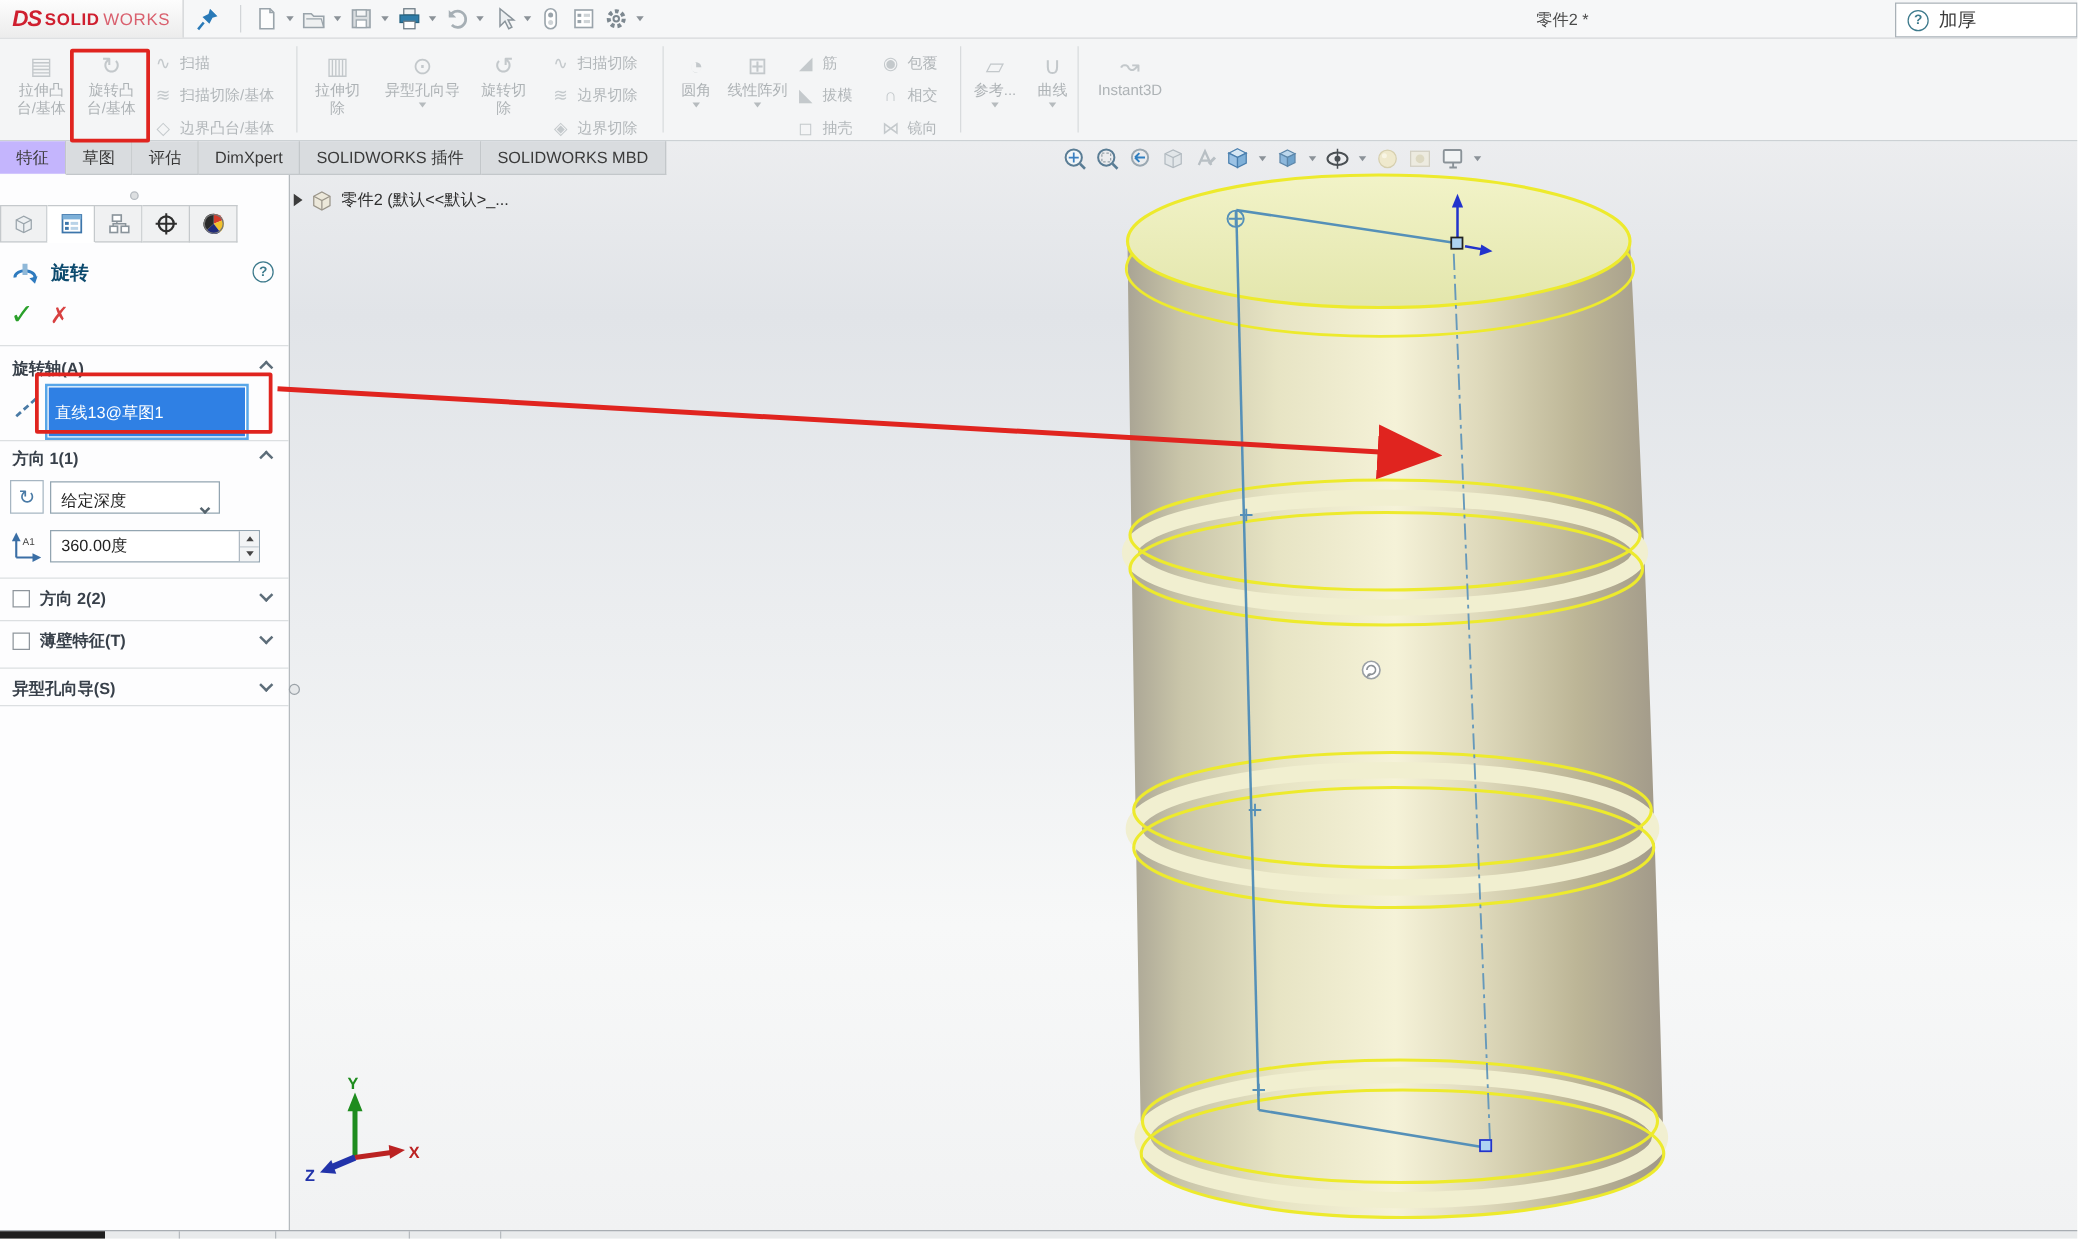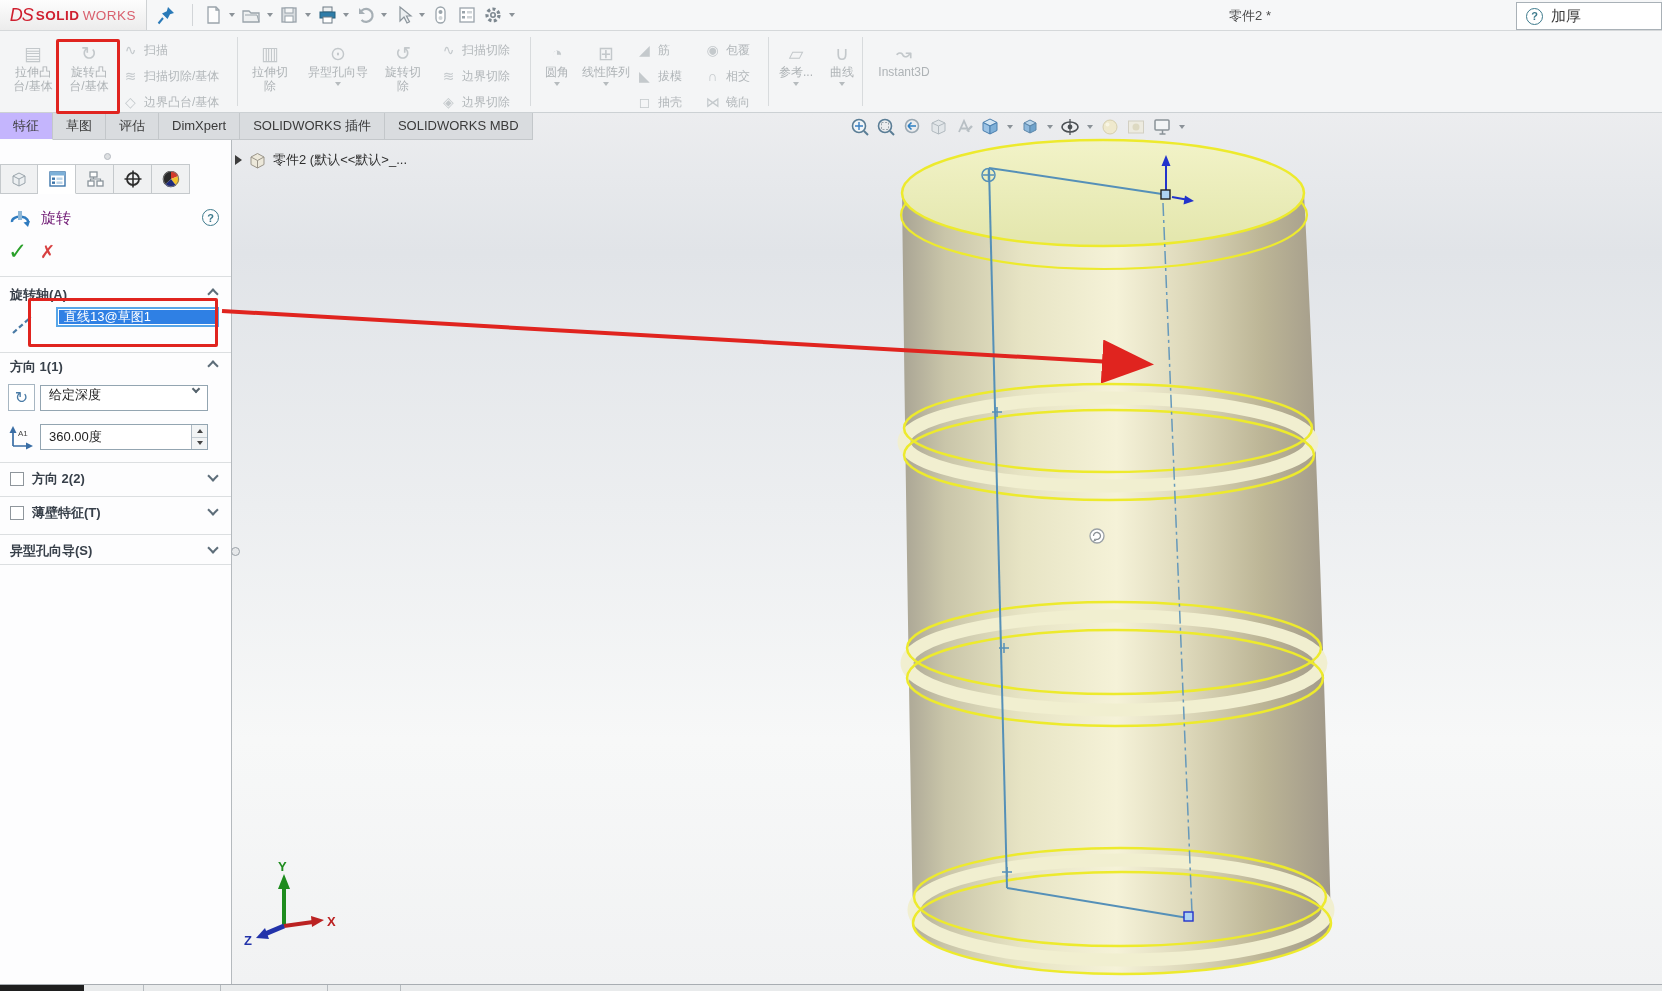--- a/index.html
+++ b/index.html
@@ -2,21 +2,21 @@
 <html><head>
 <meta charset="utf-8">
 <style>
 *{margin:0;padding:0;box-sizing:border-box}
 html,body{width:1662px;height:991px}
 body{position:relative;font-family:"Liberation Sans","DejaVu Sans",sans-serif;font-size:13px;color:#333;background:#fff;overflow:hidden}
 svg{display:block}
 
 .menubar{position:absolute;top:0;left:0;right:0;height:31px;background:#f6f7f8;border-bottom:1px solid #d5d8da;display:flex;align-items:center;z-index:20}
 .logo-box{width:147px;height:100%;background:linear-gradient(#fdfdfd,#ececec);border-right:1px solid #cfd2d4;display:flex;align-items:center;justify-content:center;gap:3px}
-.logo-ds{font-size:18px;font-weight:normal;font-style:italic;color:#cf1f2f;letter-spacing:-1px}
+.logo-ds{font-size:18px;font-weight:bold;font-style:italic;color:#cf1f2f;letter-spacing:-1px}
 .logo-solid{font-size:13.5px;font-weight:bold;color:#cf1f2f;letter-spacing:.5px}
 .logo-works{font-size:13.5px;color:#d9606e;letter-spacing:.5px}
 .menus{display:flex;margin-left:10px}
 .menu-item{padding:0 11px;line-height:31px;font-size:13.5px;color:#333;cursor:default}
 .pinwrap{margin:0 9px}
 .vsep{width:1px;height:22px;background:#d2d5d8;margin:0 7px}
 .qt{width:26px;height:26px;display:flex;align-items:center;justify-content:center}
 .dd{width:0;height:0;border-left:3.5px solid transparent;border-right:3.5px solid transparent;border-top:4px solid #8b9298;margin:0 3px}
 .doc-title{position:absolute;left:1150px;top:0;width:200px;line-height:31px;text-align:center;color:#4a4a4a;z-index:21}
 .cmd-box{position:absolute;right:0;top:2px;width:146px;height:28px;background:#fff;border:1px solid #a9b1b7;display:flex;align-items:center;gap:8px;padding-left:9px;z-index:22}
@@ -37,34 +37,34 @@
 .tab{padding:0 13px;line-height:26px;font-size:13px;color:#3a3a3a;background:#d9dcdf;border-right:1px solid #c3c7ca;border-bottom:1px solid #c3c7ca;white-space:nowrap}
 .tab.active{background:#c4b5fd;border-bottom:1px solid #fbfcfd}
 
 .panel{position:absolute;top:140px;left:0;width:232px;bottom:7px;background:#fdfdfe;border-right:1px solid #b5babe;z-index:15}
 .panel-handle{position:absolute;left:104px;top:13px;width:7px;height:7px;border-radius:50%;background:#dddfe1;border:1px solid #b5bac0}
 .ptabs{position:absolute;top:24px;left:0;display:flex}
 .ptab{width:38px;height:30px;background:#f0f1f2;border:1px solid #c5c9cc;border-left:none;display:flex;align-items:center;justify-content:center}
 .ptab:first-child{border-left:1px solid #c5c9cc}
 .ptab.active{background:#fff;border-bottom-color:#fff}
 .pm-title{position:absolute;top:66px;left:8px;display:flex;align-items:center;gap:9px}
-.pm-title-text{font-size:15px;font-weight:normal;color:#701a75}
+.pm-title-text{font-size:15px;font-weight:bold;color:#0c4a6e}
 .pm-help{position:absolute;top:69px;right:12px}
 .pm-ok{position:absolute;top:100px;left:8px;font-size:23px;font-weight:bold;color:#2aa02a;line-height:22px}
 .pm-cancel{position:absolute;top:103px;left:40px;font-size:18px;font-weight:bold;color:#d84040;line-height:18px}
 .pm-div{position:absolute;left:0;right:0;height:1px;background:#dcdfe1}
 .pm-sec{position:absolute;left:10px;height:18px;font-size:13px;font-weight:bold;color:#38404a;display:flex;align-items:center;gap:8px}
 .chev{position:absolute;right:14px;width:8px;height:8px;border-right:2px solid #5d6d79;border-bottom:2px solid #5d6d79}
 .chev.up{transform:rotate(-135deg)}
 .chev.down{transform:rotate(45deg)}
 .axis-icon{position:absolute;left:8px;top:170px}
-.sel-field{position:absolute;left:56px;top:167px;width:163px;height:20px;border:2px solid #58a6e8;background:#fff;padding:1px}
+.sel-field{position:absolute;left:36px;top:167px;width:163px;height:45px;border:2px solid #58a6e8;background:#fff;padding:1px}
 .sel-inner{width:100%;height:100%;background:#2f80e4;color:#fff;font-size:13px;display:flex;align-items:center;padding-left:5px;white-space:nowrap;overflow:hidden}
 .icon-btn{position:absolute;left:8px;top:244px;width:27px;height:27px;border:1px solid #a7b6c2;background:#fff;display:flex;align-items:center;justify-content:center;font-size:16px;color:#4a7ba6}
-.dropdown{position:absolute;left:40px;top:245px;width:168px;height:26px;border:1px solid #93a5b1;background:#fff;display:flex;align-items:flex-start;padding-left:8px;font-size:13px;color:#222}
+.dropdown{position:absolute;left:40px;top:245px;width:136px;height:26px;border:1px solid #93a5b1;background:#fff;display:flex;align-items:flex-end;padding-left:8px;font-size:13px;color:#222}
 .dropdown .chev{right:8px;width:6px;height:6px;border-color:#55636d}
 .angle-icon{position:absolute;left:5px;top:282px}
 .spin-field{position:absolute;left:40px;top:284px;width:168px;height:26px;border:1px solid #93a5b1;background:#fff;display:flex;align-items:stretch}
 .spin-val{flex:1;display:flex;align-items:center;padding-left:8px;font-size:13px;color:#222}
 .spinner{width:16px;border-left:1px solid #aeb9c2;display:flex;flex-direction:column}
 .spin-btn{flex:1;display:flex;align-items:center;justify-content:center;background:#f2f4f5}
 .spin-btn + .spin-btn{border-top:1px solid #c4ccd2}
 .tri-up{width:0;height:0;border-left:3.5px solid transparent;border-right:3.5px solid transparent;border-bottom:4.5px solid #444}
 .tri-dn{width:0;height:0;border-left:3.5px solid transparent;border-right:3.5px solid transparent;border-top:4.5px solid #444}
 .cb{width:14px;height:14px;border:1px solid #8f969c;background:#fff;flex:0 0 auto}

